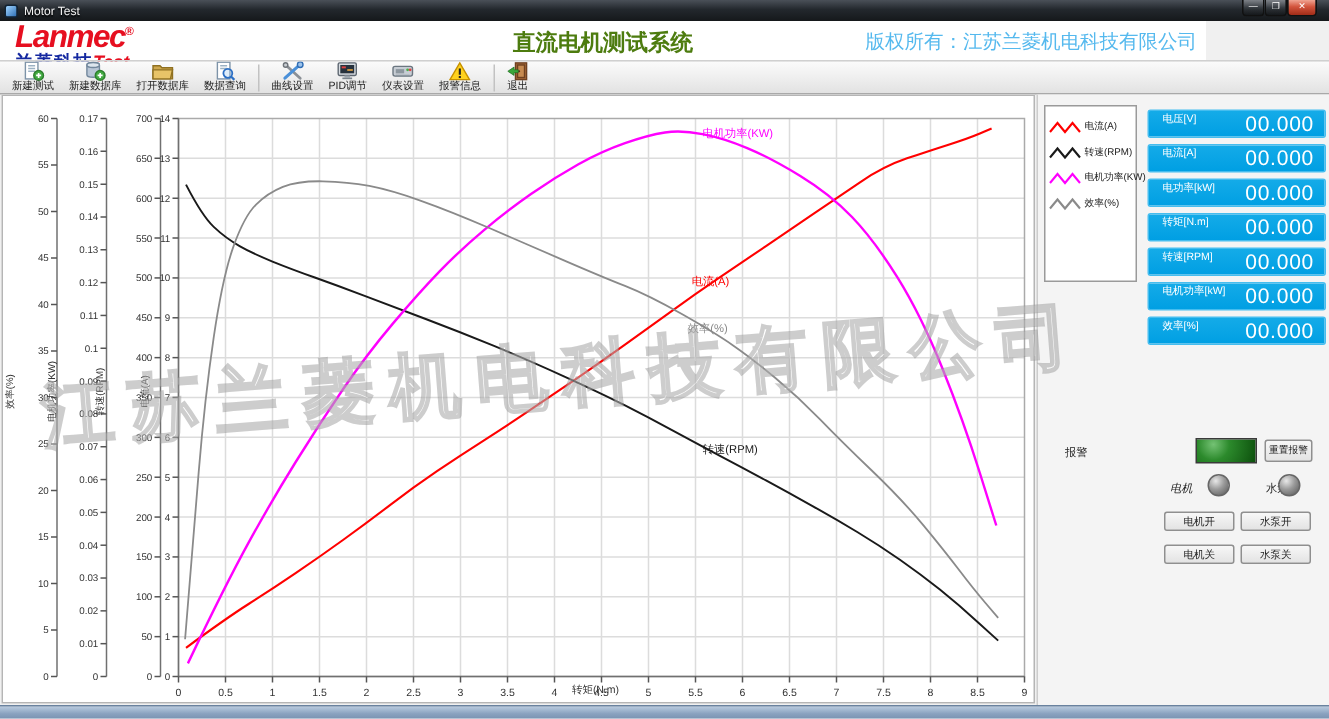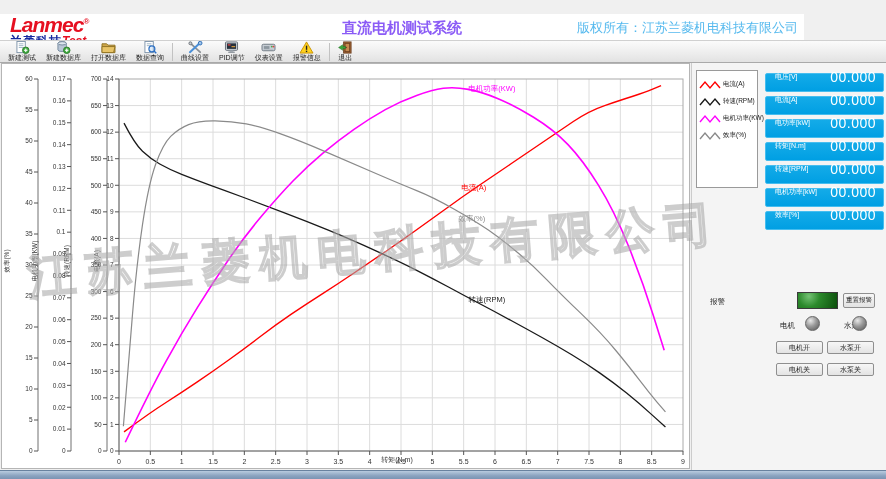--- a/index.html
+++ b/index.html
@@ -21,21 +21,21 @@
 
   
   .header { position:absolute; left:0; top:14px; width:804px; height:26px; background:#fff; }
   .logo { position:absolute; left:10px; top:0; line-height:1; }
   .logo-top { font-size:21px; font-weight:bold; font-style:italic; color:#e60f20; letter-spacing:-1px; }
   .logo-top .reg { font-size:8px; vertical-align:super; font-style:normal; }
   .logo-bot { font-size:12px; font-weight:bold; margin-top:0; }
   .logo-bot .cn { color:#1428a0; letter-spacing:1px; }
   .logo-bot .en { color:#e60f20; font-style:italic; }
   .app-title { position:absolute; left:0; right:0; top:5px; text-align:center;
-    font-size:15px; font-weight:bold; color:#8b5cf6; }
+    font-size:15px; font-weight:bold; color:#4d7c0f; }
   .copyright { position:absolute; right:6px; bottom:3px; font-size:13px; color:#55b9ee; }
 
   
   .toolbar { position:absolute; left:0; top:40px; width:886px; height:23px;
     background:linear-gradient(180deg,#fbfbfb,#eaeaea 70%,#e2e2e2);
     border-top:1px solid #d0d0d0; border-bottom:1px solid #a9a9a9;
     display:flex; align-items:center; padding-left:3px; }
   .tool { display:flex; flex-direction:column; align-items:center; justify-content:center;
     height:22px; padding:0 5px; cursor:pointer; }
   .ticon { height:13px; display:flex; align-items:center; }
@@ -57,21 +57,21 @@
     background:#f4f4f4; border-left:1px solid #cccccc; }
   .legend { position:absolute; left:4px; top:7px; width:62px; height:118px;
     background:#fff; border:1px solid #9a9a9a; padding-top:5px; }
   .li { display:flex; align-items:center; height:17px; padding-left:2px; cursor:pointer; }
   .li svg { flex:0 0 22px; }
   .li span { font-size:6.5px; color:#222; margin-left:2px; white-space:nowrap; }
 
   .readouts { position:absolute; left:73px; top:10px; width:119px; }
   .rbox { width:119px; height:19px; margin-bottom:4px; border-radius:2px;
     background:linear-gradient(180deg,#14abe8,#009fe3); border:1px solid #45bdef;
-    display:flex; align-items:center; justify-content:space-between; padding:0 7px 12px 9px; }
+    display:flex; align-items:flex-start; justify-content:space-between; padding:0 7px 12px 9px; }
   .rlabel { font-size:7px; color:#fff; white-space:nowrap; }
   .rvalue { font-size:14px; color:#fff; letter-spacing:.5px; }
 
   .alarm-label { position:absolute; left:18px; top:234px; font-size:7.5px; color:#222; }
   .alarm-ind { position:absolute; left:105px; top:229px; width:41px; height:17px;
     border:1px solid #3a3a3a;
     background:radial-gradient(circle at 28% 22%, #74c274 0%, #2c8a2c 35%, #0c4f0c 100%); }
   .btn { background:linear-gradient(180deg,#f7f7f7,#e3e3e3); border:1px solid #8f8f8f;
     border-radius:2px; color:#222; cursor:pointer; font-family:inherit; }
   .reset-btn { position:absolute; left:151px; top:230px; width:32px; height:15px; font-size:6.5px; }
@@ -89,20 +89,29 @@
 
   
   .bottom-strip { position:absolute; left:0; top:470px; width:886px; height:9px;
     background:linear-gradient(180deg,#b9cbdf,#8aa2bf 60%,#7b94b3); border-top:1px solid #69829f; }
 </style>
 </head>
 <body>
 
 <div class="win">
 
+  <div class="titlebar">
+    <span class="app-icon"></span>
+    <span class="tb-title">Motor Test</span>
+    <div class="win-btns">
+      <div class="wbtn min">—</div>
+      <div class="wbtn max">❐</div>
+      <div class="wbtn close">✕</div>
+    </div>
+  </div>
 
   <div class="header">
     <div class="logo">
       <div class="logo-top"><span>Lanmec</span><span class="reg">®</span></div>
       <div class="logo-bot"><span class="cn">兰菱科技</span><span class="en">Test</span></div>
     </div>
     <div class="app-title">直流电机测试系统</div>
     <div class="copyright">版权所有：江苏兰菱机电科技有限公司</div>
   </div>
 
@@ -485,21 +494,21 @@
       <div class="rbox">
           <span class="rlabel">效率[%]</span>
           <span class="rvalue">00.000</span>
         </div>
     </div>
 
     <span class="alarm-label">报警</span>
     <div class="alarm-ind"></div>
     <button class="btn reset-btn">重置报警</button>
 
-    <span class="ind-label" style="left:88px;">电机</span>
+    <span class="ind-label" style="left:88px;font-style:italic;">电机</span>
     <div class="sphere" style="left:113px;"></div>
     <span class="ind-label" style="left:152px;">水泵</span>
     <div class="sphere" style="left:160px;"></div>
 
     <button class="btn ctl-btn" style="left:84px;top:278px;">电机开</button>
     <button class="btn ctl-btn" style="left:135px;top:278px;">水泵开</button>
     <button class="btn ctl-btn" style="left:84px;top:300px;">电机关</button>
     <button class="btn ctl-btn" style="left:135px;top:300px;">水泵关</button>
   </div>
 

